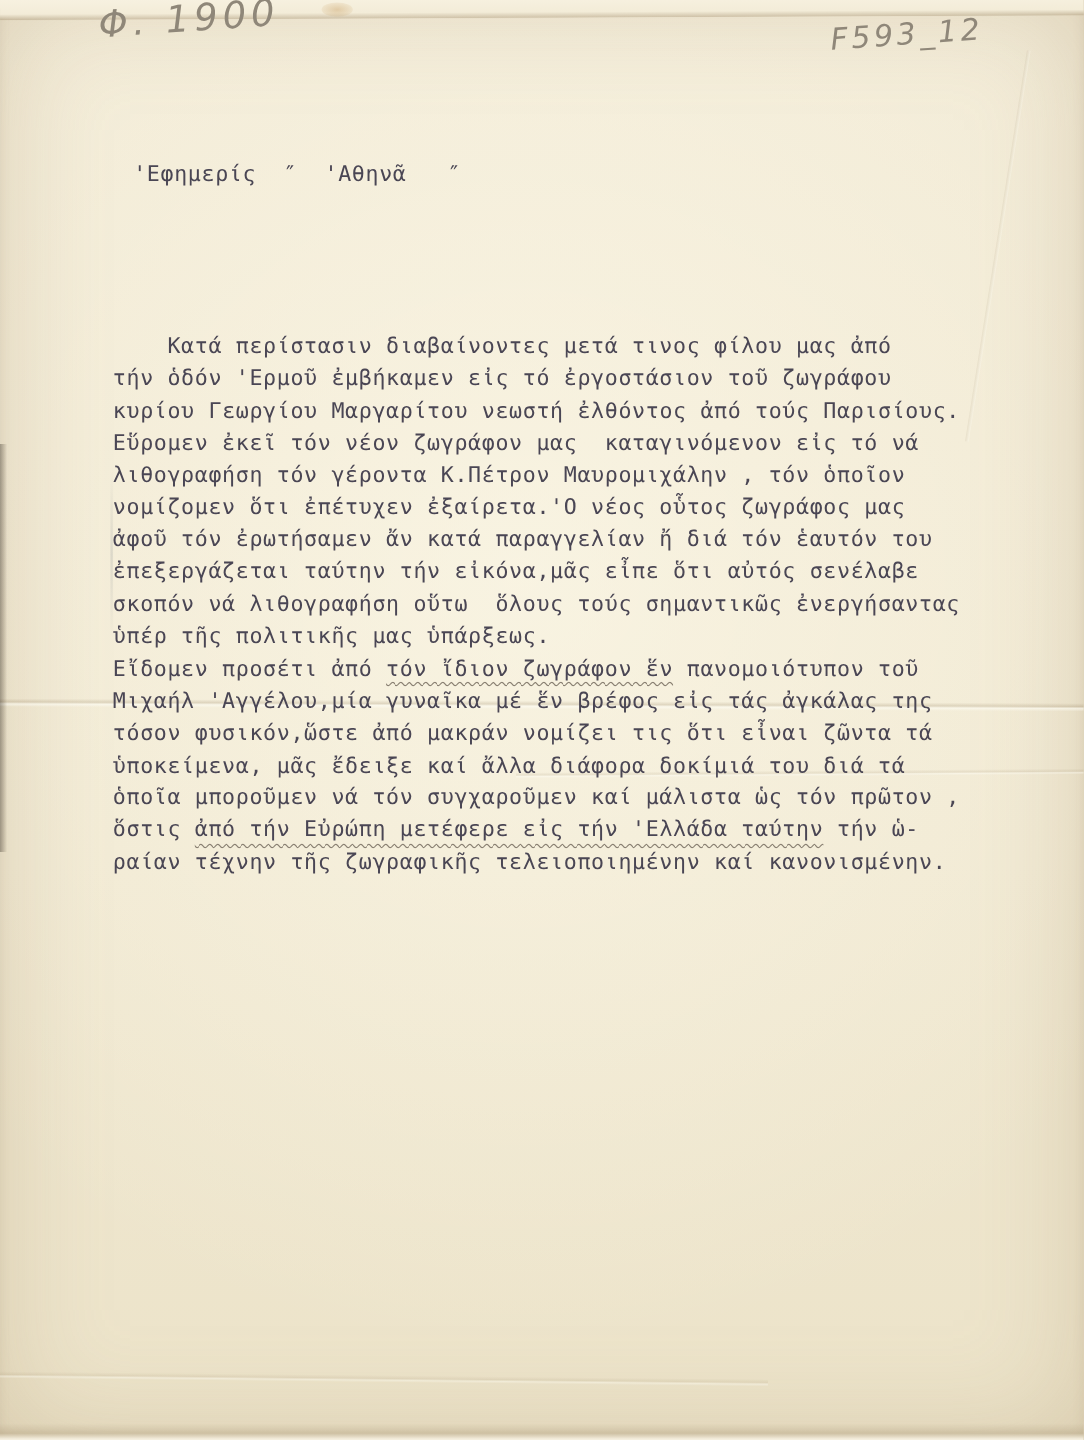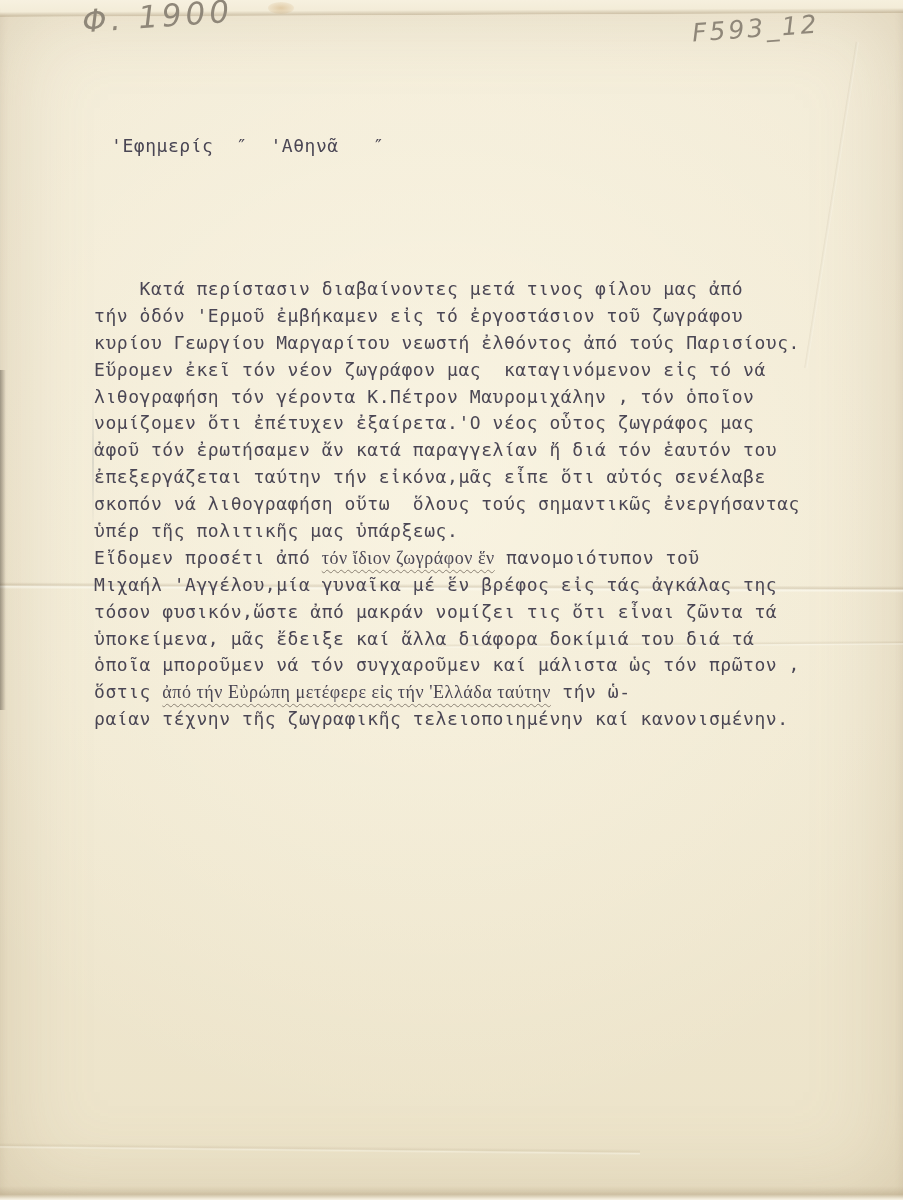--- a/index.html
+++ b/index.html
@@ -79,21 +79,20 @@
   .ul-pencil{
     text-decoration-color:#857d6d;
     text-decoration-thickness:1.5px;
     text-underline-offset:4px;
   }
   .ul-wavy{
     text-decoration:underline wavy;
     text-decoration-color:#8a8173;
     text-decoration-thickness:1px;
     text-underline-offset:5px;
-    font-family:Liberation Serif, serif;
   }
 </style>
 </head>
 <body>
 
 <div class="paper">
   <div class="top-edge"></div>
   <div class="stain"></div>
   <div class="crease crease-main"></div>
   <div class="crease crease-mid-right"></div>

